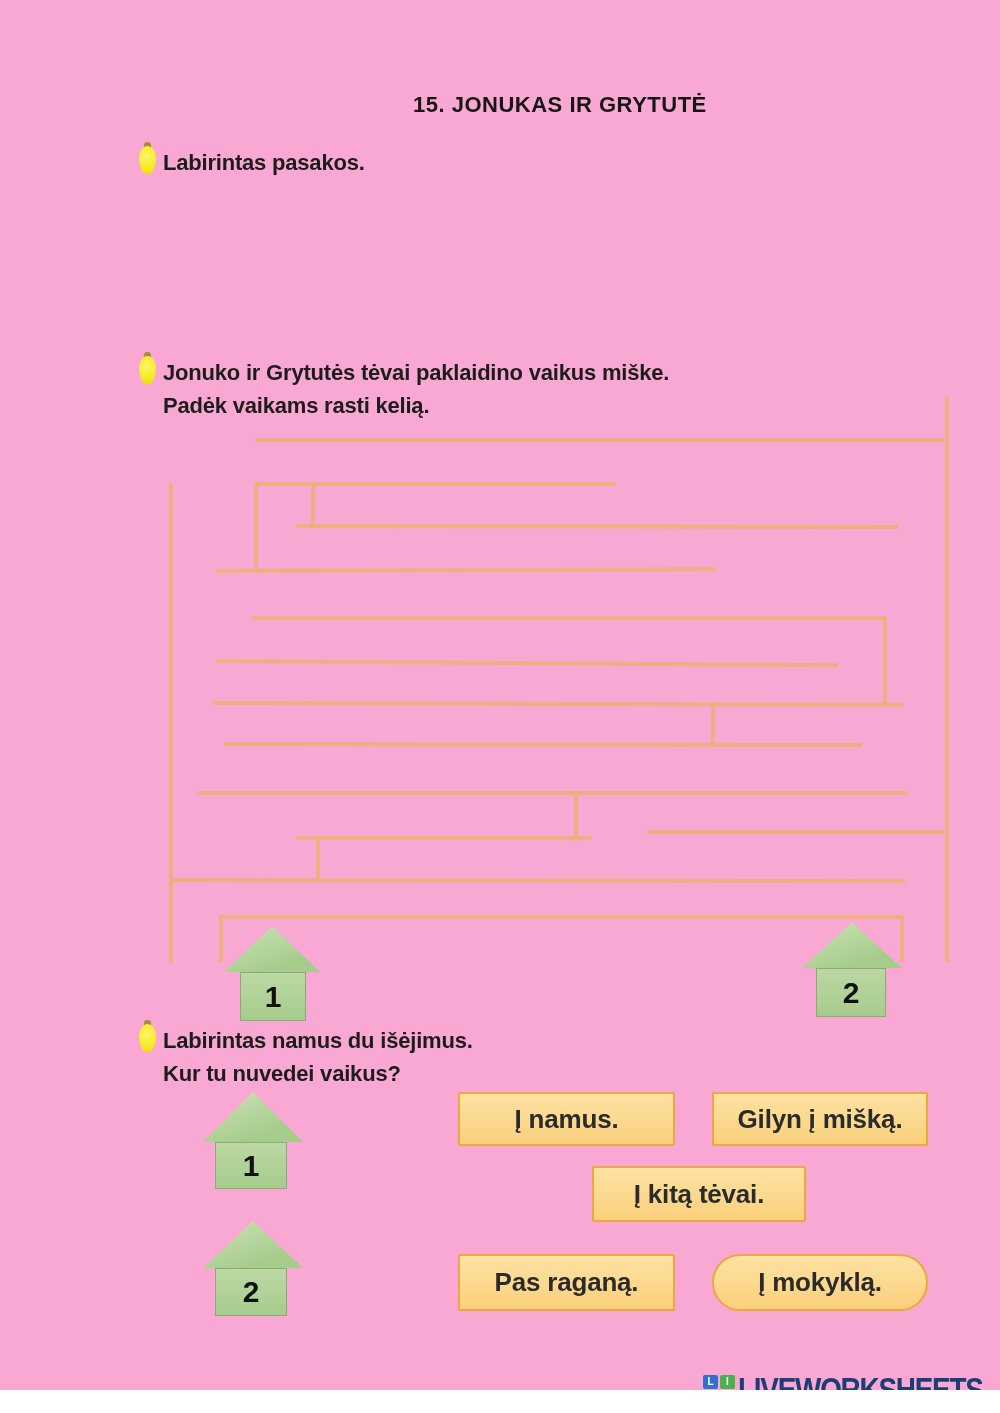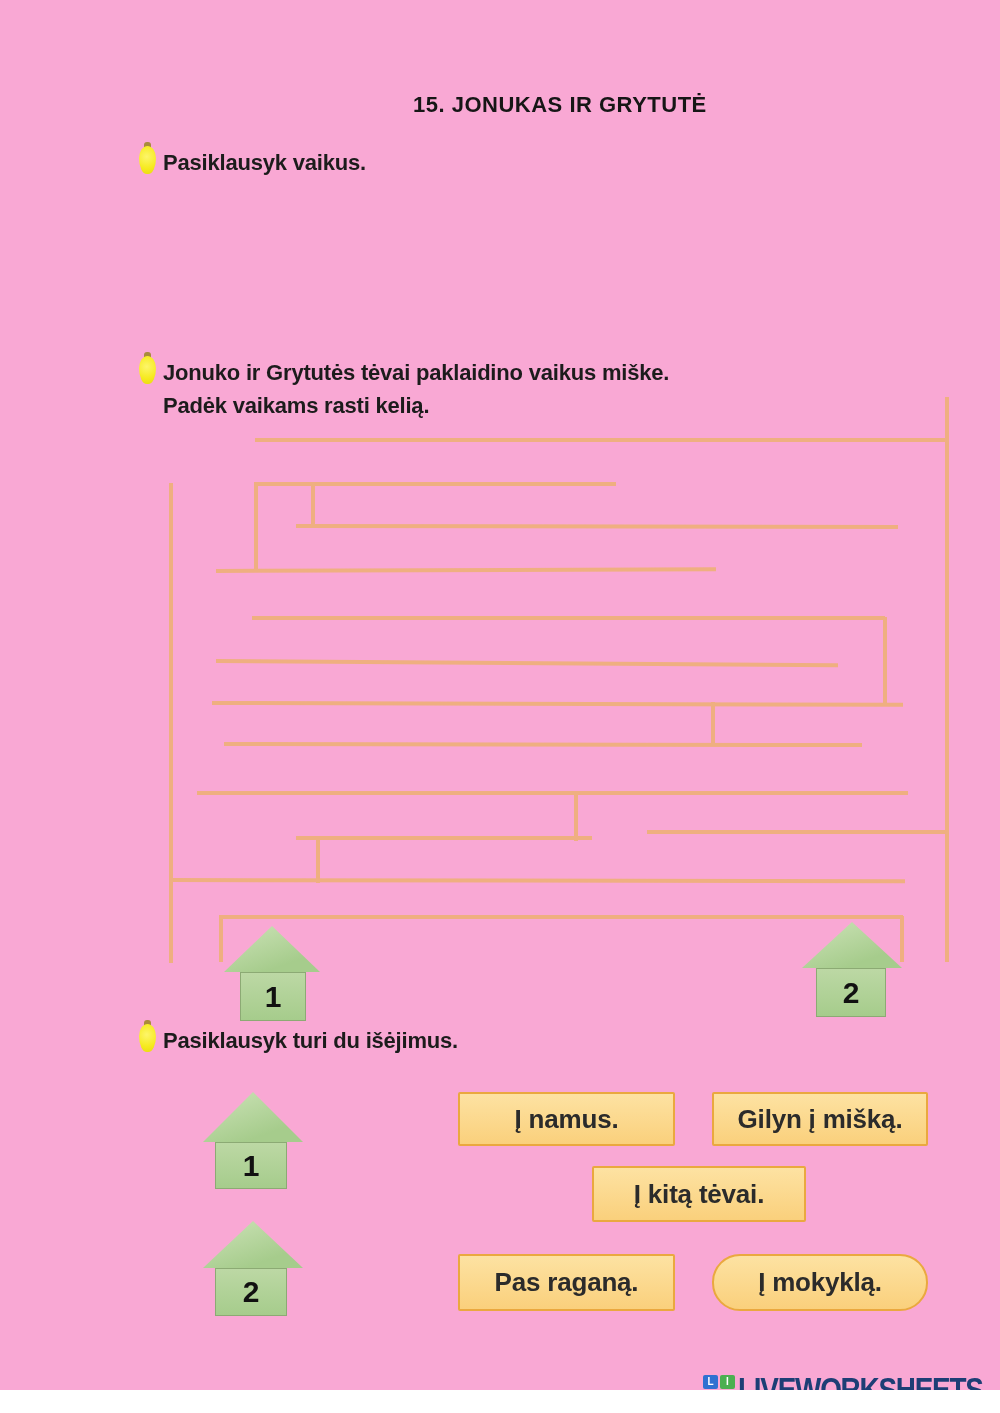--- a/index.html
+++ b/index.html
@@ -55,21 +55,21 @@
 <body>
 
 <div id="page">
 
   <div class="abs title" style="left:413px;top:92px;">15. JONUKAS IR GRYTUTĖ</div>
 
   <div class="abs bulb" style="left:139px;top:144px;">
     <div class="tip"></div>
     <div class="glass"></div>
   </div>
-  <div class="abs instr" style="left:163px;top:146px;">Pasiklausyk vaikus.</div>
+  <div class="abs instr" style="left:163px;top:146px;">Labirintas pasakos.</div>
 
   <div class="abs bulb" style="left:139px;top:354px;">
     <div class="tip"></div>
     <div class="glass"></div>
   </div>
   <div class="abs instr" style="left:163px;top:356px;">
     <div>Jonuko ir Grytutės tėvai paklaidino vaikus miške.</div>
     <div>Padėk vaikams rasti kelią.</div>
   </div>
 
@@ -113,21 +113,22 @@
     <div class="abs hbody" style="left:816px;top:968px;width:68px;height:47px;">
       <span>2</span>
     </div>
   </div>
 
   <div class="abs bulb" style="left:139px;top:1022px;">
     <div class="tip"></div>
     <div class="glass"></div>
   </div>
   <div class="abs instr" style="left:163px;top:1024px;">
-    <div>Pasiklausyk turi du išėjimus.</div>
+    <div>Labirintas namus du išėjimus.</div>
+    <div>Kur tu nuvedei vaikus?</div>
   </div>
 
   <div class="abs">
     <div class="abs roof" style="left:203px;top:1092px;width:100px;height:50px;"></div>
     <div class="abs hbody" style="left:215px;top:1142px;width:70px;height:45px;">
       <span>1</span>
     </div>
   </div>
   <div class="abs">
     <div class="abs roof" style="left:203px;top:1221px;width:100px;height:47px;"></div>

